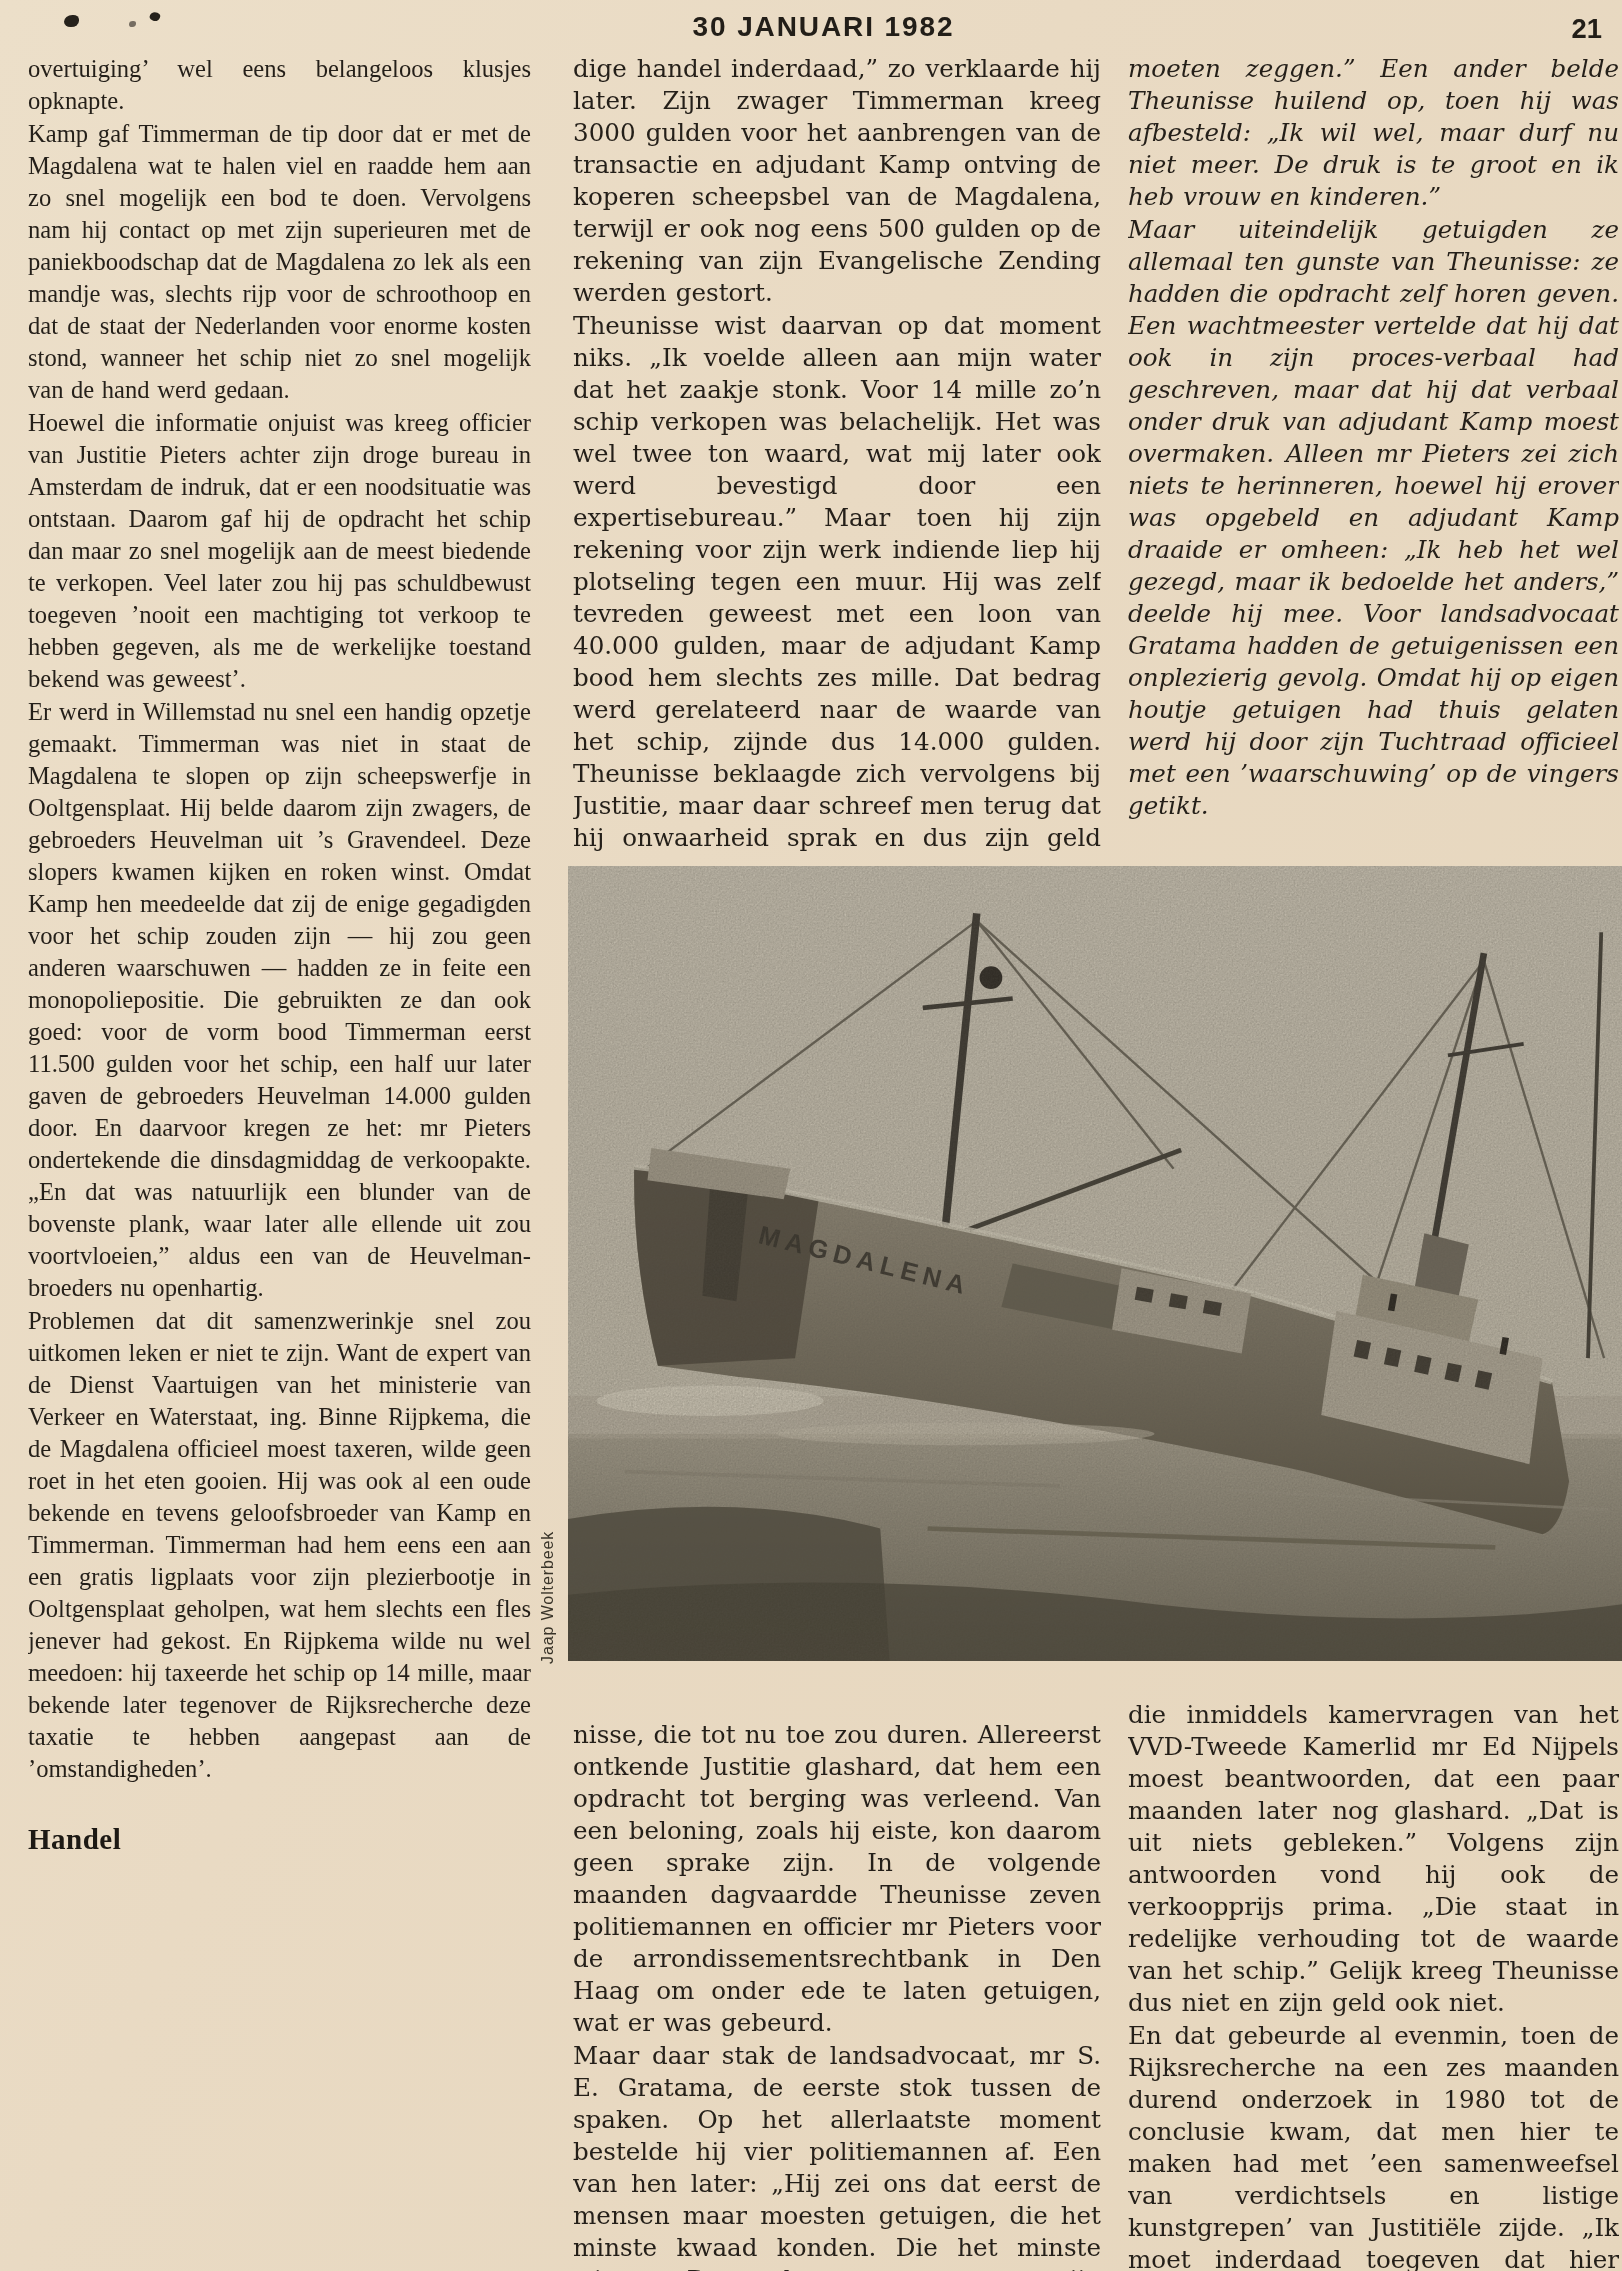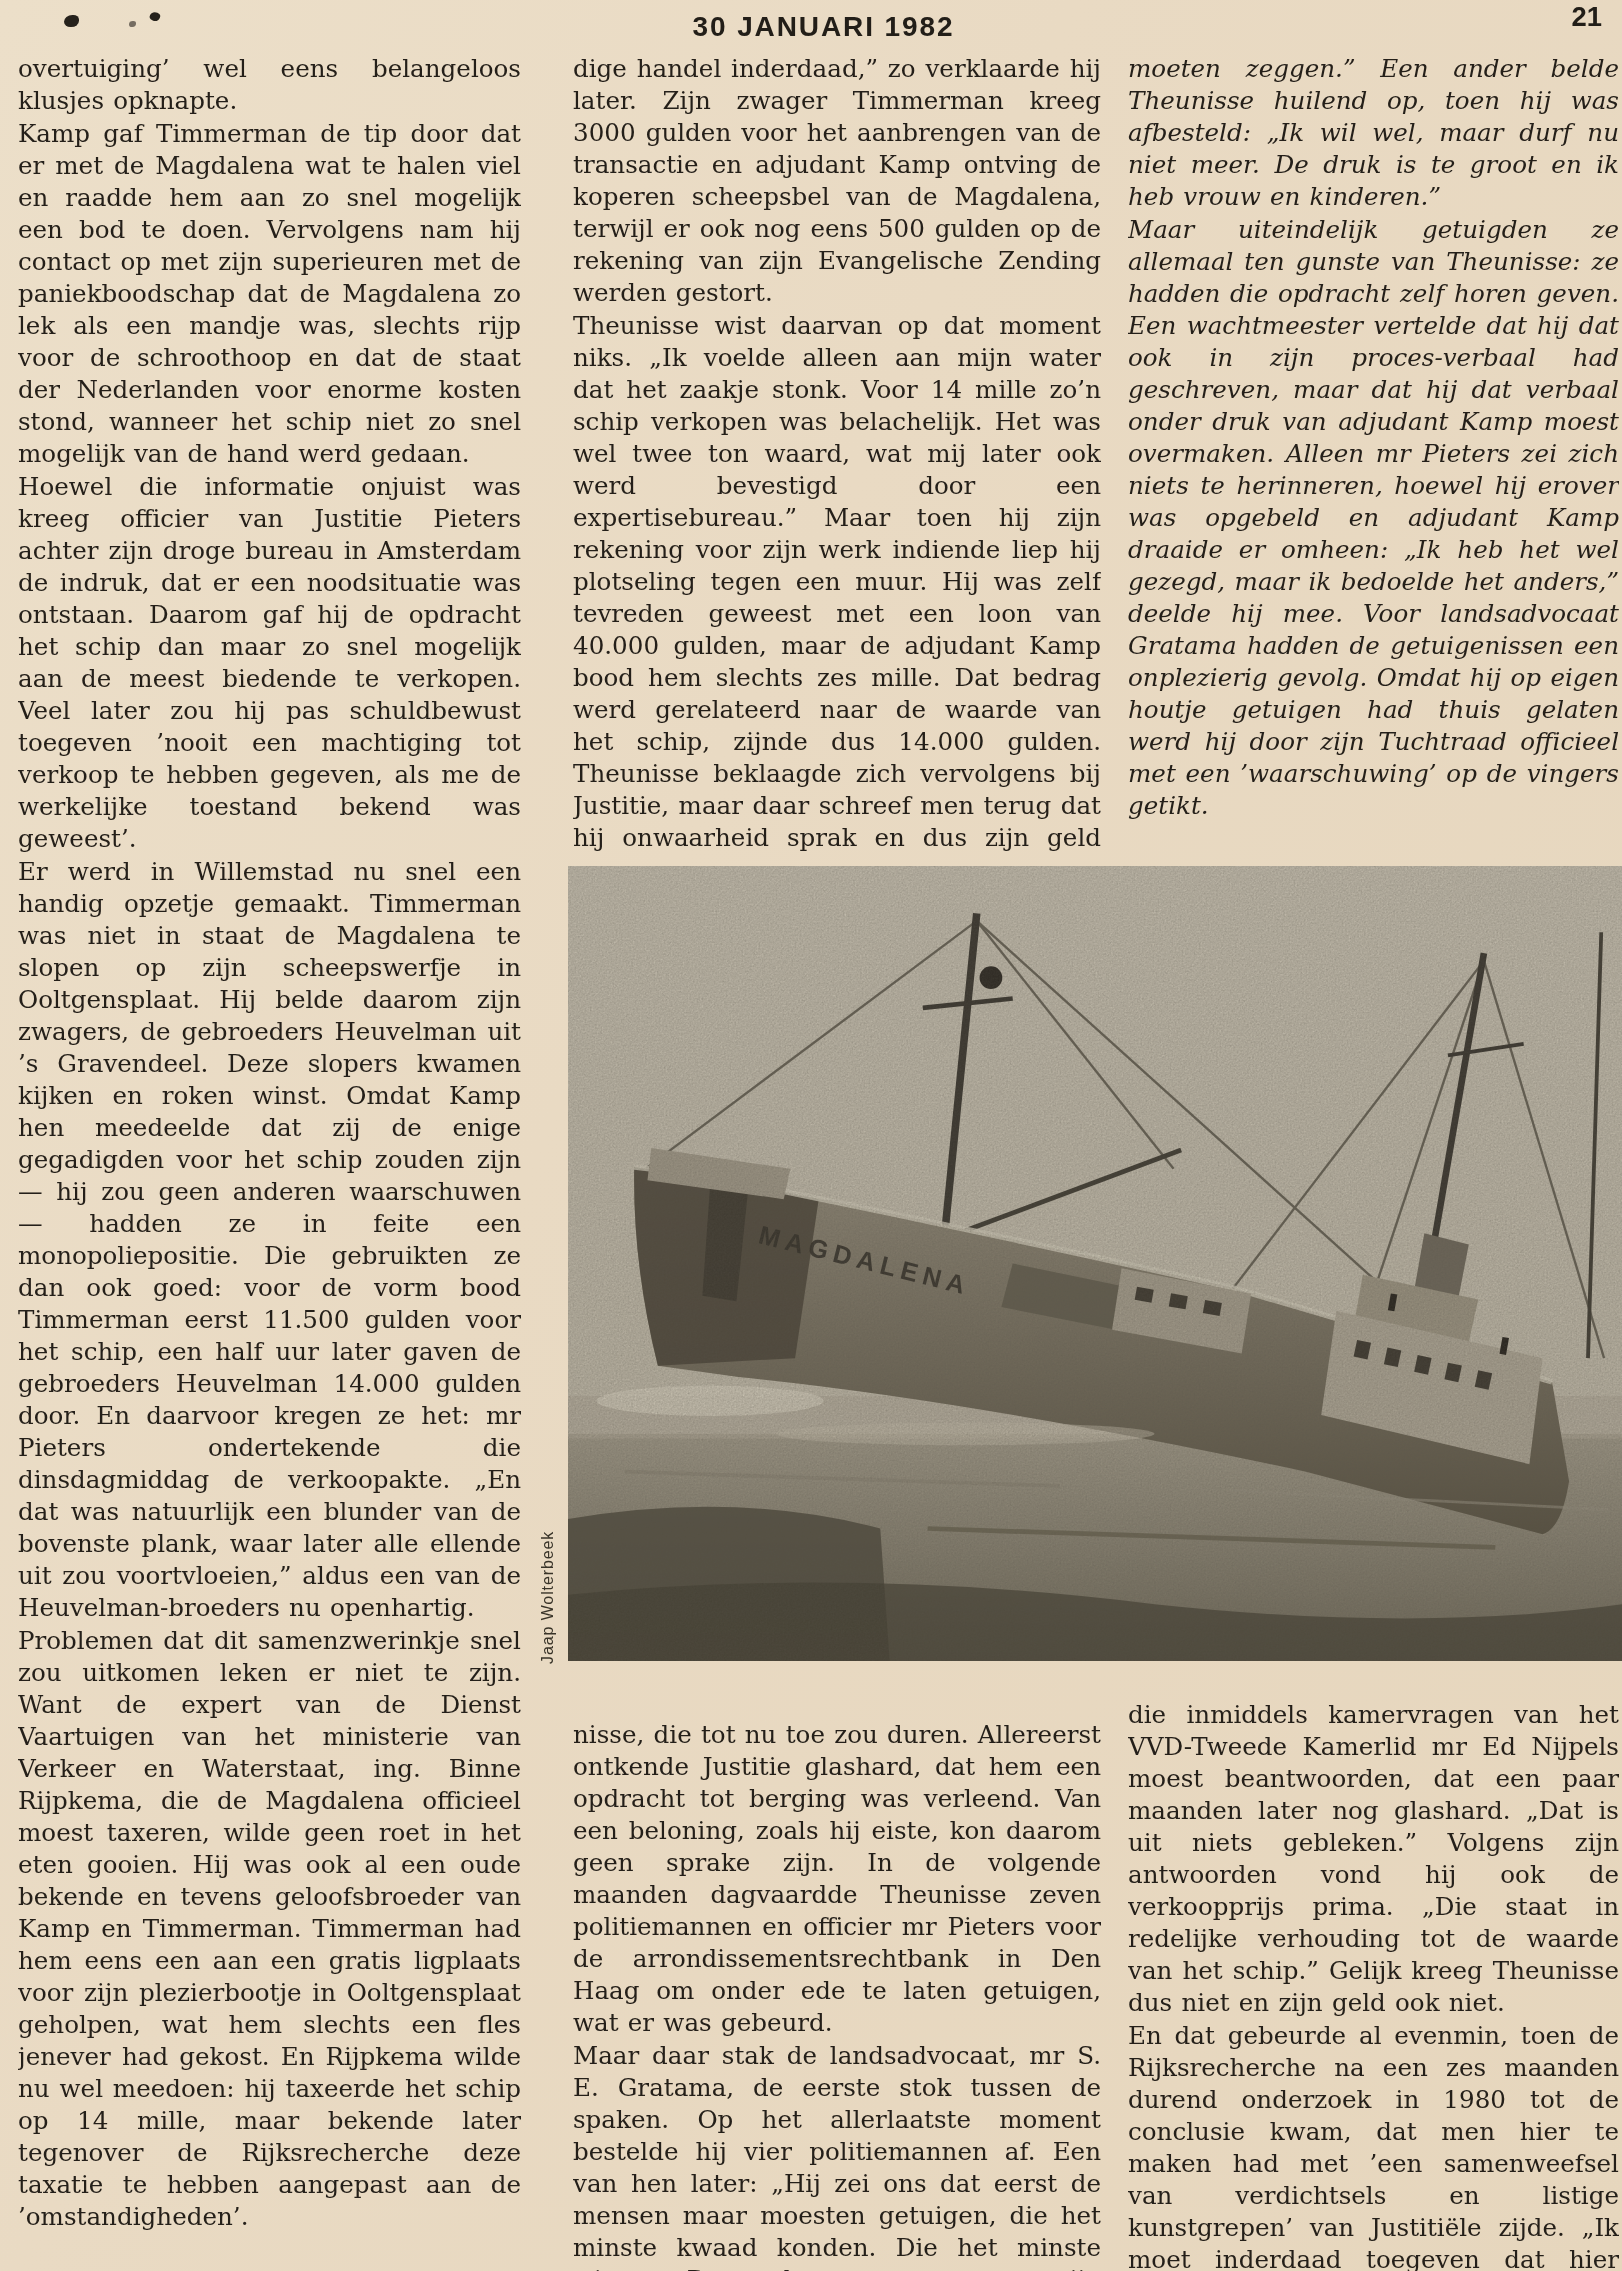--- a/index.html
+++ b/index.html
@@ -8,27 +8,27 @@
     background:linear-gradient(115deg,#ecdfc9 0%,#e9dac3 40%,#e6d6bd 100%);
     font-family:"DejaVu Serif", serif;color:#241f19;
   }
   .speck{position:absolute;background:#26221c;border-radius:60% 40% 55% 45%;}
   .header-date{
     position:absolute;top:11.4px;left:12px;width:1623px;text-align:center;
     font-family:"Liberation Sans", sans-serif;font-weight:bold;
     font-size:28px;letter-spacing:1.9px;color:#221e18;
   }
   .page-number{
-    position:absolute;top:1px;right:21px;
+    position:absolute;top:13px;right:21px;
     font-family:"Liberation Sans", sans-serif;font-weight:bold;
     font-size:27.4px;color:#221e18;
   }
   .col{position:absolute;overflow:hidden;text-align:justify;}
   .col p{margin:0 0 0.9px 0;font-size:24.6px;line-height:32px;word-spacing:1.4px;}
-  .col1{left:18px;top:53px;width:503px;height:2218px;}
+  .col1{left:28px;top:53px;width:503px;height:2218px;font-family:Liberation Serif, serif;}
   .col2-upper{left:573px;top:53px;width:528px;height:806px;}
   .col3-upper{left:1128px;top:53px;width:491px;height:806px;font-style:italic;}
   .col2-lower{left:573px;top:1699px;width:528px;height:573px;margin-top:20px;}
   .col3-lower{left:1128px;top:1699px;width:491px;height:573px;}
   .subhead{
     font-size:29px;font-weight:bold;margin:38px 0 9.5px 0;text-align:left;
     letter-spacing:0.5px;color:#1d1914;
   }
   .photo-wrap{
     position:absolute;left:568px;top:866px;width:1055px;height:795px;

